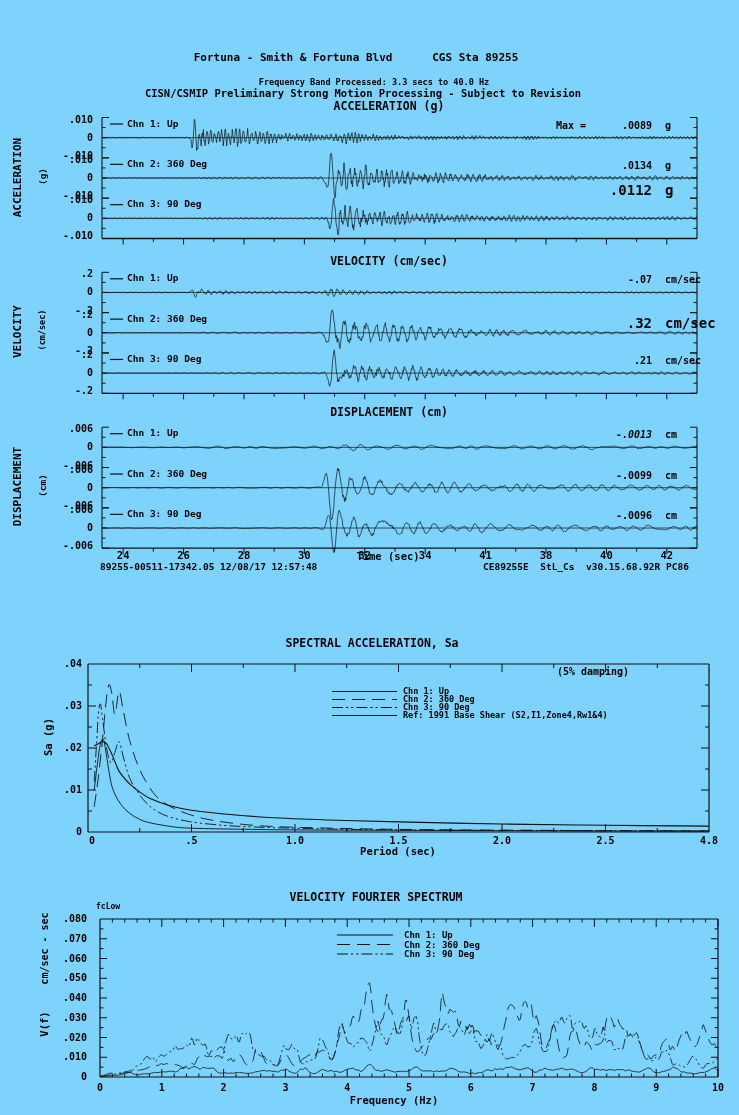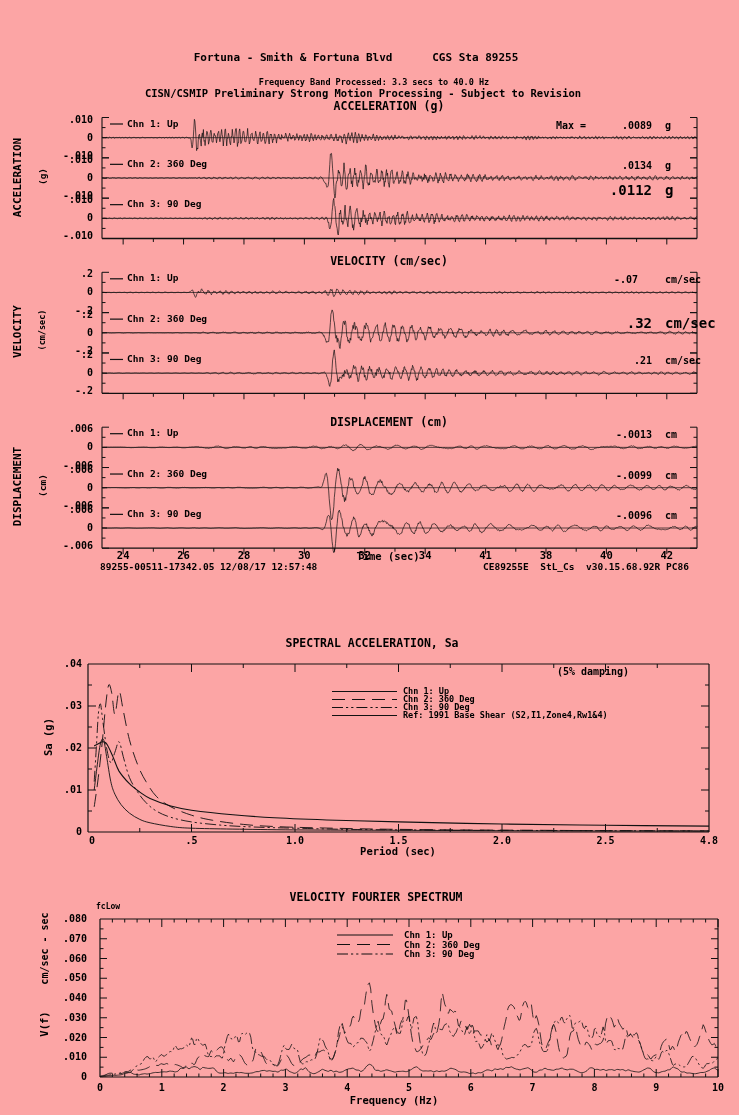--- a/index.html
+++ b/index.html
@@ -1,16 +1,16 @@
 <!DOCTYPE html>
 <html><head>
 <meta charset="utf-8">
 <style>
   html,body{margin:0;padding:0;background:#fff;}
-  .page{position:relative;width:739px;height:1115px;background:#fca5a5;overflow:hidden;
+  .page{position:relative;width:739px;height:1115px;background:#7dd3fc;overflow:hidden;
         font-family:"DejaVu Sans Mono",monospace;color:#000;}
   .t{position:absolute;white-space:pre;font-weight:bold;line-height:1.15;
      font-family:"DejaVu Sans Mono",monospace;color:#000;font-size:10px;}
   .ctr{transform:translateX(-50%);}
   .vlabel{position:absolute;white-space:pre;font-weight:bold;text-align:center;
           transform:rotate(-90deg);font-family:"DejaVu Sans Mono",monospace;color:#000;}
   svg{position:absolute;left:0;top:0;}
 </style>
 </head>
 <body>
@@ -401,21 +401,21 @@
       <path d="M100.0,1076.6L101.2,1076.4L102.5,1076.2L103.7,1075.8L104.9,1075.2L106.2,1074.6L107.4,1073.9L108.7,1073.4L109.9,1073.2L111.1,1073.2L112.4,1073.2L113.6,1073.4L114.8,1073.8L116.1,1074.2L117.3,1074.3L118.5,1074.1L119.8,1073.8L121.0,1073.6L122.2,1073.3L123.5,1072.7L124.7,1071.9L126.0,1071.5L127.2,1071.7L128.4,1071.4L129.7,1070.5L130.9,1070.0L132.1,1070.8L133.4,1071.3L134.6,1070.7L135.8,1069.9L137.1,1069.9L138.3,1070.2L139.6,1070.1L140.8,1069.9L142.0,1069.7L143.3,1069.4L144.5,1069.1L145.7,1068.7L147.0,1068.1L148.2,1067.6L149.4,1066.8L150.7,1066.4L151.9,1067.0L153.1,1067.0L154.4,1066.1L155.6,1065.5L156.9,1065.4L158.1,1065.5L159.3,1065.1L160.6,1063.8L161.8,1063.8L163.0,1064.3L164.3,1064.4L165.5,1063.9L166.7,1063.5L168.0,1064.0L169.2,1064.7L170.5,1065.0L171.7,1065.5L172.9,1065.5L174.2,1064.8L175.4,1064.5L176.6,1064.8L177.9,1065.2L179.1,1065.7L180.3,1066.2L181.6,1066.8L182.8,1067.8L184.0,1067.7L185.3,1066.3L186.5,1065.5L187.8,1066.0L189.0,1066.3L190.2,1064.9L191.5,1063.2L192.7,1063.5L193.9,1064.7L195.2,1063.7L196.4,1060.6L197.6,1057.9L198.9,1057.0L200.1,1056.3L201.4,1054.8L202.6,1053.7L203.8,1054.2L205.1,1055.9L206.3,1056.3L207.5,1056.6L208.8,1056.5L210.0,1053.2L211.2,1050.6L212.5,1051.9L213.7,1053.8L214.9,1052.8L216.2,1050.7L217.4,1049.6L218.7,1048.1L219.9,1047.3L221.1,1046.8L222.4,1047.3L223.6,1049.5L224.8,1052.6L226.1,1055.8L227.3,1059.6L228.5,1060.7L229.8,1059.0L231.0,1058.2L232.3,1060.4L233.5,1061.9L234.7,1059.6L236.0,1056.6L237.2,1055.6L238.4,1054.7L239.7,1054.9L240.9,1055.9L242.1,1057.6L243.4,1060.3L244.6,1062.7L245.8,1064.1L247.1,1065.1L248.3,1065.4L249.6,1064.6L250.8,1063.2L252.0,1062.0L253.3,1059.6L254.5,1054.0L255.7,1049.1L257.0,1049.1L258.2,1051.2L259.4,1051.5L260.7,1051.2L261.9,1053.7L263.2,1057.0L264.4,1059.6L265.6,1062.5L266.9,1064.1L268.1,1064.6L269.3,1065.4L270.6,1065.2L271.8,1063.9L273.0,1064.3L274.3,1064.9L275.5,1065.2L276.7,1065.9L278.0,1065.7L279.2,1063.8L280.5,1061.0L281.7,1059.1L282.9,1058.5L284.2,1057.1L285.4,1055.5L286.6,1055.4L287.9,1056.4L289.1,1058.3L290.3,1060.9L291.6,1063.4L292.8,1064.9L294.1,1065.5L295.3,1065.5L296.5,1065.4L297.8,1064.6L299.0,1063.4L300.2,1062.0L301.5,1060.4L302.7,1059.0L303.9,1058.3L305.2,1057.6L306.4,1057.1L307.6,1055.7L308.9,1055.1L310.1,1055.0L311.4,1054.9L312.6,1056.0L313.8,1057.4L315.1,1056.1L316.3,1053.0L317.5,1051.4L318.8,1052.1L320.0,1051.7L321.2,1050.8L322.5,1050.4L323.7,1050.1L325.0,1051.0L326.2,1052.4L327.4,1053.3L328.7,1055.8L329.9,1058.2L331.1,1059.2L332.4,1059.0L333.6,1057.2L334.8,1053.3L336.1,1047.7L337.3,1042.4L338.5,1039.3L339.8,1034.6L341.0,1026.5L342.3,1023.5L343.5,1028.8L344.7,1032.8L346.0,1032.0L347.2,1031.0L348.4,1029.4L349.7,1026.7L350.9,1024.1L352.1,1018.2L353.4,1016.1L354.6,1019.0L355.9,1021.3L357.1,1022.0L358.3,1022.3L359.6,1019.0L360.8,1010.8L362.0,1006.9L363.3,1007.4L364.5,1004.4L365.7,995.5L367.0,987.8L368.2,984.3L369.4,982.8L370.7,989.0L371.9,1003.5L373.2,1013.2L374.4,1019.8L375.6,1026.6L376.9,1030.6L378.1,1031.4L379.3,1028.7L380.6,1023.2L381.8,1019.6L383.0,1019.1L384.3,1013.1L385.5,1000.6L386.8,994.4L388.0,1001.1L389.2,1009.1L390.5,1010.1L391.7,1011.1L392.9,1016.7L394.2,1021.8L395.4,1026.4L396.6,1033.3L397.9,1034.9L399.1,1030.5L400.3,1024.3L401.6,1020.8L402.8,1019.3L404.1,1011.5L405.3,1000.3L406.5,1000.2L407.8,1007.7L409.0,1016.8L410.2,1026.1L411.5,1035.3L412.7,1041.9L413.9,1045.7L415.2,1048.6L416.4,1051.5L417.7,1051.6L418.9,1050.8L420.1,1049.8L421.4,1048.0L422.6,1045.8L423.8,1044.3L425.1,1043.2L426.3,1041.7L427.5,1038.8L428.8,1037.8L430.0,1039.3L431.2,1039.2L432.5,1035.9L433.7,1033.4L435.0,1034.7L436.2,1035.4L437.4,1030.4L438.7,1024.8L439.9,1016.7L441.1,1000.7L442.4,992.7L443.6,998.9L444.8,1004.3L446.1,1007.2L447.3,1013.0L448.6,1013.2L449.8,1009.3L451.0,1010.1L452.3,1011.2L453.5,1012.4L454.7,1011.3L456.0,1011.8L457.2,1018.4L458.4,1025.5L459.7,1025.5L460.9,1021.2L462.1,1021.3L463.4,1022.7L464.6,1023.1L465.9,1027.0L467.1,1029.8L468.3,1027.3L469.6,1024.3L470.8,1027.1L472.0,1032.5L473.3,1033.4L474.5,1030.7L475.7,1031.0L477.0,1030.9L478.2,1030.9L479.5,1033.1L480.7,1035.2L481.9,1035.0L483.2,1034.7L484.4,1036.5L485.6,1040.1L486.9,1042.2L488.1,1040.9L489.3,1039.3L490.6,1042.2L491.8,1046.8L493.0,1047.1L494.3,1046.3L495.5,1046.6L496.8,1045.2L498.0,1044.7L499.2,1045.5L500.5,1044.1L501.7,1039.6L502.9,1033.5L504.2,1026.8L505.4,1021.8L506.6,1016.3L507.9,1008.6L509.1,1005.9L510.4,1004.8L511.6,1004.7L512.8,1006.0L514.1,1007.2L515.3,1010.8L516.5,1014.8L517.8,1017.0L519.0,1020.3L520.2,1019.5L521.5,1012.3L522.7,1005.6L523.9,1002.6L525.2,1001.3L526.4,1002.9L527.7,1007.3L528.9,1008.5L530.1,1004.1L531.4,1004.4L532.6,1014.4L533.8,1021.2L535.1,1018.8L536.3,1015.6L537.5,1019.0L538.8,1024.5L540.0,1032.4L541.3,1041.4L542.5,1047.5L543.7,1048.9L545.0,1048.9L546.2,1047.8L547.4,1044.5L548.7,1041.2L549.9,1039.5L551.1,1034.9L552.4,1027.5L553.6,1024.3L554.8,1027.0L556.1,1032.0L557.3,1039.6L558.6,1047.5L559.8,1052.2L561.0,1054.9L562.3,1057.3L563.5,1057.9L564.7,1057.0L566.0,1056.4L567.2,1054.0L568.4,1046.5L569.7,1037.0L570.9,1032.4L572.2,1031.5L573.4,1030.9L574.6,1027.5L575.9,1028.3L577.1,1034.5L578.3,1039.5L579.6,1043.0L580.8,1045.9L582.0,1046.7L583.3,1046.8L584.5,1046.4L585.7,1042.6L587.0,1042.1L588.2,1043.7L589.5,1044.8L590.7,1047.3L591.9,1050.1L593.2,1048.7L594.4,1045.6L595.6,1044.0L596.9,1045.0L598.1,1044.6L599.3,1043.8L600.6,1043.4L601.8,1042.2L603.1,1040.0L604.3,1034.5L605.5,1023.9L606.8,1018.5L608.0,1016.0L609.2,1014.9L610.5,1017.2L611.7,1019.0L612.9,1022.5L614.2,1027.2L615.4,1025.1L616.6,1019.5L617.9,1019.2L619.1,1023.1L620.4,1025.3L621.6,1027.2L622.8,1029.3L624.1,1028.1L625.3,1026.0L626.5,1029.5L627.8,1035.3L629.0,1036.1L630.2,1034.3L631.5,1034.8L632.7,1037.2L634.0,1039.6L635.2,1040.2L636.4,1040.1L637.7,1040.5L638.9,1040.5L640.1,1042.8L641.4,1048.1L642.6,1051.4L643.8,1054.0L645.1,1056.0L646.3,1055.8L647.5,1054.8L648.8,1056.0L650.0,1058.6L651.3,1058.8L652.5,1056.7L653.7,1055.9L655.0,1055.1L656.2,1054.8L657.4,1054.8L658.7,1054.5L659.9,1051.5L661.1,1046.7L662.4,1043.4L663.6,1041.6L664.9,1040.3L666.1,1039.2L667.3,1039.2L668.6,1043.7L669.8,1049.4L671.0,1049.4L672.3,1046.4L673.5,1047.2L674.7,1050.6L676.0,1051.0L677.2,1046.8L678.4,1042.1L679.7,1038.7L680.9,1035.5L682.2,1034.2L683.4,1036.8L684.6,1036.2L685.9,1031.7L687.1,1031.9L688.3,1035.1L689.6,1038.4L690.8,1041.0L692.0,1042.5L693.3,1044.3L694.5,1047.0L695.8,1045.7L697.0,1044.3L698.2,1041.4L699.5,1036.9L700.7,1034.5L701.9,1029.6L703.2,1024.7L704.4,1027.0L705.6,1031.0L706.9,1034.5L708.1,1038.0L709.3,1040.9L710.6,1043.2L711.8,1044.8L713.1,1044.5L714.3,1043.4L715.5,1045.5L716.8,1050.9L718.0,1051.3" fill="none" stroke="#111" stroke-width="0.8" stroke-linejoin="round" stroke-dasharray="13,7"></path>
       <path d="M100.0,1076.2L101.2,1075.9L102.5,1075.6L103.7,1075.4L104.9,1075.3L106.2,1075.2L107.4,1075.2L108.7,1075.1L109.9,1074.9L111.1,1074.6L112.4,1074.5L113.6,1074.3L114.8,1074.1L116.1,1073.8L117.3,1073.5L118.5,1073.3L119.8,1073.1L121.0,1072.7L122.2,1072.5L123.5,1072.8L124.7,1073.1L126.0,1073.1L127.2,1072.8L128.4,1072.6L129.7,1072.6L130.9,1072.0L132.1,1070.8L133.4,1069.3L134.6,1067.9L135.8,1066.5L137.1,1065.8L138.3,1065.1L139.6,1064.3L140.8,1064.0L142.0,1063.1L143.3,1060.7L144.5,1058.6L145.7,1057.4L147.0,1056.5L148.2,1056.9L149.4,1058.7L150.7,1058.9L151.9,1057.5L153.1,1057.2L154.4,1060.0L155.6,1061.9L156.9,1060.1L158.1,1057.6L159.3,1056.5L160.6,1055.1L161.8,1054.5L163.0,1055.9L164.3,1056.2L165.5,1055.3L166.7,1054.5L168.0,1053.4L169.2,1052.0L170.5,1051.5L171.7,1051.7L172.9,1050.7L174.2,1047.1L175.4,1045.6L176.6,1047.6L177.9,1049.5L179.1,1049.2L180.3,1048.7L181.6,1048.8L182.8,1048.3L184.0,1047.7L185.3,1046.4L186.5,1045.0L187.8,1046.2L189.0,1046.8L190.2,1042.8L191.5,1038.0L192.7,1039.1L193.9,1044.4L195.2,1044.4L196.4,1039.3L197.6,1037.7L198.9,1040.8L200.1,1043.3L201.4,1044.1L202.6,1045.1L203.8,1044.9L205.1,1044.0L206.3,1047.1L207.5,1052.7L208.8,1055.9L210.0,1056.5L211.2,1056.4L212.5,1056.9L213.7,1057.8L214.9,1057.3L216.2,1055.8L217.4,1055.8L218.7,1055.8L219.9,1055.9L221.1,1057.7L222.4,1058.0L223.6,1053.2L224.8,1046.0L226.1,1041.0L227.3,1036.5L228.5,1034.1L229.8,1037.1L231.0,1038.6L232.3,1039.1L233.5,1039.5L234.7,1037.7L236.0,1035.3L237.2,1037.1L238.4,1041.8L239.7,1041.5L240.9,1035.7L242.1,1033.2L243.4,1034.3L244.6,1035.0L245.8,1033.9L247.1,1032.7L248.3,1032.3L249.6,1033.3L250.8,1037.2L252.0,1045.8L253.3,1050.9L254.5,1051.3L255.7,1052.2L257.0,1053.9L258.2,1054.5L259.4,1055.0L260.7,1055.8L261.9,1056.3L263.2,1056.2L264.4,1056.6L265.6,1058.4L266.9,1059.7L268.1,1059.5L269.3,1059.5L270.6,1060.9L271.8,1062.9L273.0,1064.2L274.3,1065.7L275.5,1066.3L276.7,1065.7L278.0,1064.3L279.2,1061.2L280.5,1056.2L281.7,1051.6L282.9,1047.4L284.2,1045.2L285.4,1047.9L286.6,1049.5L287.9,1049.4L289.1,1049.5L290.3,1047.4L291.6,1044.4L292.8,1045.8L294.1,1048.5L295.3,1048.9L296.5,1048.6L297.8,1050.9L299.0,1056.9L300.2,1061.5L301.5,1063.1L302.7,1063.9L303.9,1063.7L305.2,1062.1L306.4,1061.7L307.6,1061.8L308.9,1061.7L310.1,1060.6L311.4,1059.8L312.6,1059.9L313.8,1060.1L315.1,1058.6L316.3,1055.8L317.5,1051.1L318.8,1044.1L320.0,1038.3L321.2,1038.5L322.5,1040.1L323.7,1041.8L325.0,1045.8L326.2,1048.2L327.4,1049.6L328.7,1054.0L329.9,1059.2L331.1,1061.2L332.4,1059.7L333.6,1056.7L334.8,1053.5L336.1,1049.3L337.3,1042.1L338.5,1031.8L339.8,1026.4L341.0,1025.6L342.3,1026.6L343.5,1029.6L344.7,1033.9L346.0,1037.5L347.2,1040.8L348.4,1043.1L349.7,1043.3L350.9,1043.4L352.1,1046.5L353.4,1046.9L354.6,1045.3L355.9,1043.7L357.1,1042.8L358.3,1042.6L359.6,1040.7L360.8,1038.1L362.0,1038.3L363.3,1038.4L364.5,1040.2L365.7,1041.3L367.0,1043.0L368.2,1047.3L369.4,1051.2L370.7,1049.5L371.9,1045.2L373.2,1040.5L374.4,1035.0L375.6,1030.3L376.9,1024.4L378.1,1021.3L379.3,1026.3L380.6,1033.4L381.8,1035.1L383.0,1035.2L384.3,1038.1L385.5,1043.1L386.8,1045.0L388.0,1041.6L389.2,1037.9L390.5,1035.4L391.7,1032.2L392.9,1029.4L394.2,1027.6L395.4,1026.9L396.6,1031.0L397.9,1032.8L399.1,1033.3L400.3,1033.3L401.6,1028.2L402.8,1021.5L404.1,1020.8L405.3,1021.4L406.5,1021.0L407.8,1017.0L409.0,1016.0L410.2,1023.4L411.5,1028.9L412.7,1024.3L413.9,1018.1L415.2,1016.9L416.4,1016.7L417.7,1022.1L418.9,1034.0L420.1,1042.4L421.4,1049.0L422.6,1053.5L423.8,1055.4L425.1,1055.4L426.3,1053.3L427.5,1048.7L428.8,1043.6L430.0,1038.6L431.2,1033.7L432.5,1027.0L433.7,1023.0L435.0,1027.1L436.2,1032.3L437.4,1031.7L438.7,1029.3L439.9,1029.1L441.1,1029.6L442.4,1029.7L443.6,1026.7L444.8,1024.6L446.1,1024.1L447.3,1023.3L448.6,1025.8L449.8,1031.5L451.0,1033.3L452.3,1035.6L453.5,1036.4L454.7,1034.2L456.0,1032.5L457.2,1029.6L458.4,1025.9L459.7,1026.6L460.9,1029.6L462.1,1030.8L463.4,1033.7L464.6,1034.5L465.9,1030.0L467.1,1026.6L468.3,1029.9L469.6,1034.6L470.8,1031.8L472.0,1025.0L473.3,1027.2L474.5,1036.4L475.7,1041.6L477.0,1041.2L478.2,1041.4L479.5,1045.2L480.7,1048.5L481.9,1047.7L483.2,1045.5L484.4,1043.0L485.6,1037.7L486.9,1034.7L488.1,1038.0L489.3,1041.0L490.6,1037.1L491.8,1032.9L493.0,1035.2L494.3,1038.9L495.5,1042.0L496.8,1047.6L498.0,1049.7L499.2,1046.2L500.5,1044.9L501.7,1049.5L502.9,1055.0L504.2,1057.2L505.4,1058.2L506.6,1059.1L507.9,1058.7L509.1,1058.4L510.4,1058.0L511.6,1057.4L512.8,1057.5L514.1,1057.8L515.3,1056.8L516.5,1055.3L517.8,1054.9L519.0,1053.2L520.2,1051.3L521.5,1048.7L522.7,1046.0L523.9,1044.7L525.2,1044.6L526.4,1045.3L527.7,1047.2L528.9,1046.7L530.1,1046.5L531.4,1044.8L532.6,1038.4L533.8,1032.4L535.1,1029.8L536.3,1028.3L537.5,1031.7L538.8,1039.3L540.0,1043.9L541.3,1047.0L542.5,1050.2L543.7,1051.6L545.0,1051.5L546.2,1051.5L547.4,1050.4L548.7,1045.6L549.9,1038.7L551.1,1032.4L552.4,1027.1L553.6,1023.8L554.8,1021.7L556.1,1020.1L557.3,1021.3L558.6,1023.2L559.8,1021.5L561.0,1017.7L562.3,1017.4L563.5,1021.6L564.7,1023.1L566.0,1020.1L567.2,1018.3L568.4,1017.1L569.7,1015.3L570.9,1019.1L572.2,1028.0L573.4,1028.6L574.6,1024.5L575.9,1022.3L577.1,1022.3L578.3,1022.3L579.6,1021.5L580.8,1020.6L582.0,1022.5L583.3,1027.3L584.5,1028.6L585.7,1026.0L587.0,1026.7L588.2,1032.7L589.5,1037.1L590.7,1037.8L591.9,1038.0L593.2,1035.6L594.4,1029.0L595.6,1028.4L596.9,1033.8L598.1,1035.8L599.3,1036.4L600.6,1037.1L601.8,1032.4L603.1,1026.9L604.3,1031.5L605.5,1040.5L606.8,1042.9L608.0,1040.9L609.2,1040.5L610.5,1040.5L611.7,1041.2L612.9,1044.9L614.2,1049.4L615.4,1049.8L616.6,1047.8L617.9,1048.4L619.1,1048.8L620.4,1048.2L621.6,1049.3L622.8,1048.9L624.1,1043.8L625.3,1037.9L626.5,1035.8L627.8,1037.0L629.0,1037.0L630.2,1033.9L631.5,1033.1L632.7,1034.2L634.0,1035.2L635.2,1034.2L636.4,1032.7L637.7,1035.0L638.9,1041.1L640.1,1044.4L641.4,1047.1L642.6,1050.8L643.8,1055.2L645.1,1058.3L646.3,1059.2L647.5,1058.9L648.8,1059.3L650.0,1060.2L651.3,1060.4L652.5,1060.7L653.7,1060.8L655.0,1058.3L656.2,1056.6L657.4,1058.0L658.7,1059.3L659.9,1057.2L661.1,1053.3L662.4,1051.3L663.6,1052.2L664.9,1052.5L666.1,1050.5L667.3,1050.5L668.6,1053.1L669.8,1056.2L671.0,1060.1L672.3,1064.1L673.5,1065.4L674.7,1064.3L676.0,1063.8L677.2,1064.0L678.4,1064.2L679.7,1065.3L680.9,1066.7L682.2,1066.8L683.4,1066.9L684.6,1066.9L685.9,1066.6L687.1,1065.4L688.3,1063.2L689.6,1060.9L690.8,1058.6L692.0,1056.6L693.3,1056.4L694.5,1057.2L695.8,1058.7L697.0,1060.7L698.2,1063.0L699.5,1065.2L700.7,1066.7L701.9,1067.8L703.2,1068.2L704.4,1067.2L705.6,1064.8L706.9,1063.6L708.1,1063.7L709.3,1063.3L710.6,1063.2L711.8,1063.4L713.1,1062.5L714.3,1061.0L715.5,1060.0L716.8,1059.1L718.0,1057.6" fill="none" stroke="#111" stroke-width="0.8" stroke-linejoin="round" stroke-dasharray="11,3,2.2,3,2.2,3"></path>
     </svg>
 
   <div class="t ctr" style="left:356px;top:52px;font-size:11px">Fortuna - Smith &amp; Fortuna Blvd      CGS Sta 89255</div>
   <div class="t ctr" style="left:374px;top:78px;font-size:8.5px">Frequency Band Processed: 3.3 secs to 40.0 Hz</div>
   <div class="t ctr" style="left:363px;top:87px;font-size:10.5px">CISN/CSMIP Preliminary Strong Motion Processing - Subject to Revision</div>
 
   <div class="t ctr" style="left:389px;top:100px;font-size:11.5px">ACCELERATION (g)</div>
   <div class="t ctr" style="left:389px;top:255px;font-size:11.5px">VELOCITY (cm/sec)</div>
-  <div class="t ctr" style="left:389px;top:416px;font-size:11.5px">DISPLACEMENT (cm)</div>
+  <div class="t ctr" style="left:389px;top:406px;font-size:11.5px">DISPLACEMENT (cm)</div>
   <div class="t ctr" style="left:372px;top:637px;font-size:11.5px">SPECTRAL ACCELERATION, Sa</div>
   <div class="t ctr" style="left:376px;top:891px;font-size:11.5px">VELOCITY FOURIER SPECTRUM</div>
 
   <div class="vlabel" style="left:-48px;top:171px;width:130px;font-size:11px">ACCELERATION</div>
   <div class="vlabel" style="left:-23px;top:171px;width:130px;font-size:9.5px">(g)</div>
   <div class="vlabel" style="left:-48px;top:325px;width:130px;font-size:11px">VELOCITY</div>
   <div class="vlabel" style="left:-23px;top:325px;width:130px;font-size:8.5px">(cm/sec)</div>
   <div class="vlabel" style="left:-48px;top:480px;width:130px;font-size:11px">DISPLACEMENT</div>
   <div class="vlabel" style="left:-23px;top:480px;width:130px;font-size:9.5px">(cm)</div>
   <div class="vlabel" style="left:-17px;top:731px;width:130px;font-size:10.5px">Sa (g)</div>
@@ -441,36 +441,36 @@
     <div class="t" style="left: 556px; top: 159.83px; font-size: 10px;"><span style="display: inline-block; width: 44px;"></span><span style="display: inline-block; width: 52px; text-align: right;">.0134</span><span style="display: inline-block; margin-left: 13px;">g</span></div>
     <div class="t" style="top: 194.16px; font-size: 10px; left: -57px; width: 150px; text-align: right;">.010</div>
     <div class="t" style="top: 212.325px; font-size: 10px; left: -57px; width: 150px; text-align: right;">0</div>
     <div class="t" style="top: 230.49px; font-size: 10px; left: -57px; width: 150px; text-align: right;">-.010</div>
     <div class="t" style="top: 199.16px; font-size: 9.5px; left: 127px;">Chn 3: 90 Deg</div>
     <div class="t" style="left: 556px; top: 182px; font-size: 14px;"><span style="display: inline-block; width: 44px;"></span><span style="display: inline-block; width: 52px; text-align: right;">.0112</span><span style="display: inline-block; margin-left: 13px;">g</span></div>
     <div class="t" style="top: 268.3px; font-size: 10px; left: -57px; width: 150px; text-align: right;">.2</div>
     <div class="t" style="top: 286.465px; font-size: 10px; left: -57px; width: 150px; text-align: right;">0</div>
     <div class="t" style="top: 304.63px; font-size: 10px; left: -57px; width: 150px; text-align: right;">-.2</div>
     <div class="t" style="top: 273.3px; font-size: 9.5px; left: 127px;">Chn 1: Up</div>
-    <div class="t" style="left: 556px; top: 274.3px; font-size: 10px;"><span style="display: inline-block; width: 44px;"></span><span style="display: inline-block; width: 52px; text-align: center;">-.07</span><span style="display: inline-block; margin-left: 13px;">cm/sec</span></div>
+    <div class="t" style="left: 556px; top: 274.3px; font-size: 10px;"><span style="display: inline-block; width: 44px;"></span><span style="display: inline-block; width: 52px; text-align: right;">-.07</span><span style="display: inline-block; margin-left: 13px;">cm/sec</span></div>
     <div class="t" style="top: 308.63px; font-size: 10px; left: -57px; width: 150px; text-align: right;">.2</div>
     <div class="t" style="top: 326.795px; font-size: 10px; left: -57px; width: 150px; text-align: right;">0</div>
     <div class="t" style="top: 344.96px; font-size: 10px; left: -57px; width: 150px; text-align: right;">-.2</div>
     <div class="t" style="top: 313.63px; font-size: 9.5px; left: 127px;">Chn 2: 360 Deg</div>
     <div class="t" style="left: 556px; top: 314.63px; font-size: 14px;"><span style="display: inline-block; width: 44px;"></span><span style="display: inline-block; width: 52px; text-align: right;">.32</span><span style="display: inline-block; margin-left: 13px;">cm/sec</span></div>
     <div class="t" style="top: 348.96px; font-size: 10px; left: -57px; width: 150px; text-align: right;">.2</div>
     <div class="t" style="top: 367.125px; font-size: 10px; left: -57px; width: 150px; text-align: right;">0</div>
     <div class="t" style="top: 385.29px; font-size: 10px; left: -57px; width: 150px; text-align: right;">-.2</div>
     <div class="t" style="top: 353.96px; font-size: 9.5px; left: 127px;">Chn 3: 90 Deg</div>
     <div class="t" style="left: 556px; top: 354.96px; font-size: 10px;"><span style="display: inline-block; width: 44px;"></span><span style="display: inline-block; width: 52px; text-align: right;">.21</span><span style="display: inline-block; margin-left: 13px;">cm/sec</span></div>
     <div class="t" style="top: 423.2px; font-size: 10px; left: -57px; width: 150px; text-align: right;">.006</div>
     <div class="t" style="top: 441.365px; font-size: 10px; left: -57px; width: 150px; text-align: right;">0</div>
     <div class="t" style="top: 459.53px; font-size: 10px; left: -57px; width: 150px; text-align: right;">-.006</div>
     <div class="t" style="top: 428.2px; font-size: 9.5px; left: 127px;">Chn 1: Up</div>
-    <div class="t" style="left: 556px; top: 429.2px; font-size: 10px;"><span style="display: inline-block; width: 44px;"></span><span style="display: inline-block; width: 52px; text-align: right;">-.0013</span><span style="display: inline-block; margin-left: 13px;">cm</span></div>
+    <div class="t" style="left: 556px; top: 429.2px; font-size: 10px;"><span style="display: inline-block; width: 44px;"></span><span style="display: inline-block; width: 52px; text-align: right; font-style: italic;">-.0013</span><span style="display: inline-block; margin-left: 13px;">cm</span></div>
     <div class="t" style="top: 463.53px; font-size: 10px; left: -57px; width: 150px; text-align: right;">.006</div>
     <div class="t" style="top: 481.695px; font-size: 10px; left: -57px; width: 150px; text-align: right;">0</div>
     <div class="t" style="top: 499.86px; font-size: 10px; left: -57px; width: 150px; text-align: right;">-.006</div>
     <div class="t" style="top: 468.53px; font-size: 9.5px; left: 127px;">Chn 2: 360 Deg</div>
     <div class="t" style="left: 556px; top: 469.53px; font-size: 10px;"><span style="display: inline-block; width: 44px;"></span><span style="display: inline-block; width: 52px; text-align: right;">-.0099</span><span style="display: inline-block; margin-left: 13px;">cm</span></div>
     <div class="t" style="top: 503.86px; font-size: 10px; left: -57px; width: 150px; text-align: right;">.006</div>
     <div class="t" style="top: 522.025px; font-size: 10px; left: -57px; width: 150px; text-align: right;">0</div>
     <div class="t" style="top: 540.19px; font-size: 10px; left: -57px; width: 150px; text-align: right;">-.006</div>
     <div class="t" style="top: 508.86px; font-size: 9.5px; left: 127px;">Chn 3: 90 Deg</div>
     <div class="t" style="left: 556px; top: 509.86px; font-size: 10px;"><span style="display: inline-block; width: 44px;"></span><span style="display: inline-block; width: 52px; text-align: right;">-.0096</span><span style="display: inline-block; margin-left: 13px;">cm</span></div>

